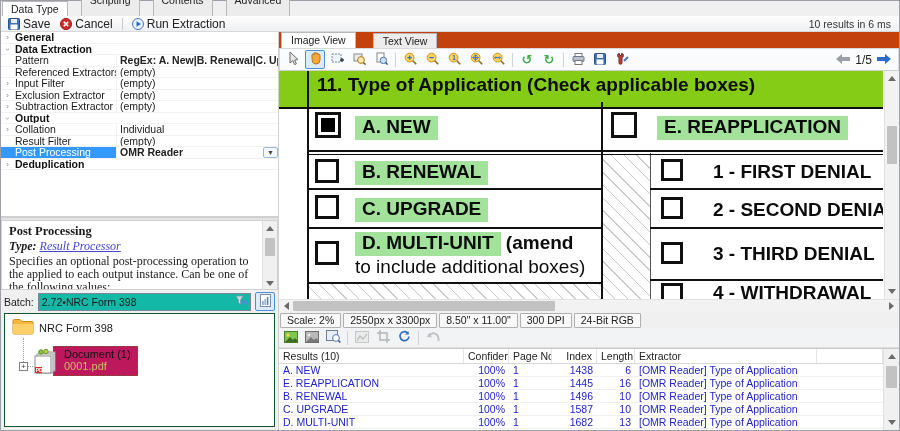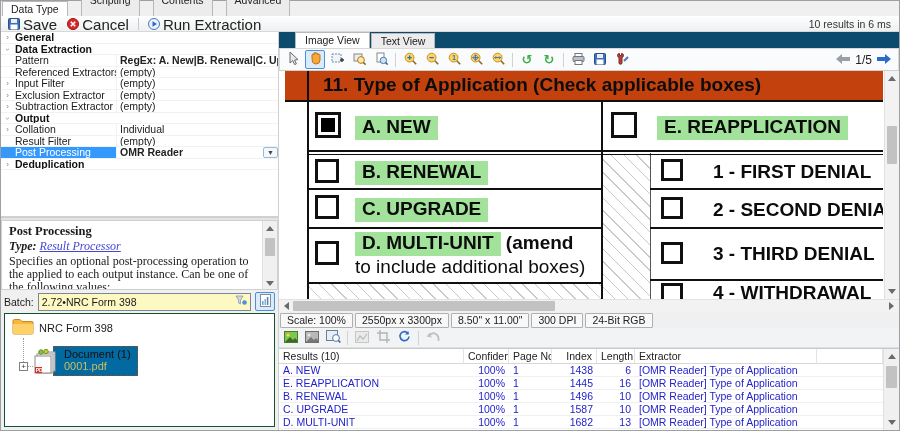--- a/index.html
+++ b/index.html
@@ -7,21 +7,21 @@
   body { font-family:"Liberation Sans","DejaVu Sans",sans-serif; font-size:11px; background:#f0f0f0; color:#1a1a1a; }
   .app { width:900px; height:431px; border:1px solid #9aa0a6; display:flex; flex-direction:column; background:#f0f0f0; position:relative; }
 
   
   .tabstrip { height:15px; display:flex; align-items:flex-end; background:#f0f0f0; padding-left:1px;gap:12px; }
   .tab { padding:1px 8px 1px 8px; font-size:10.5px; color:#222; border:1px solid #b8b8b8; border-bottom:none; background:#ececec; margin-right:1px; height:24px; line-height:12px; }
   .tab.active { background:#fff; font-weight:normal; height:15px; position:relative; z-index:2; }
 
   
   .toolbar { height:16px; background:linear-gradient(#fdfdfd,#eef0f2); border-top:1px solid #fff; border-bottom:1px solid #d8d8d8; display:flex; align-items:center; padding:0 4px; gap:4px; }
-  .tb-btn { display:flex; align-items:center; gap:3px; padding:0 3px; height:14px; font-size:15px; color:#222; }
+  .tb-btn { display:flex; align-items:center; gap:3px; padding:0 3px; height:14px; font-size:12px; color:#222; }
   .tb-sep { width:1px; height:12px; background:#c9c9c9; margin:0 2px; }
   .tb-right { margin-left:auto; font-size:10.5px; color:#333; padding-right:4px; }
   .icon-svg { display:block; }
 
   
   .main { flex:1; display:flex; min-height:0; }
   .left-panel { width:278px; display:flex; flex-direction:column; background:#f0f0f0; border-right:1px solid #d0d0d0; }
   .right-panel { flex:1; display:flex; flex-direction:column; min-width:0; }
 
   
@@ -48,52 +48,52 @@
   .hp-body { margin-top:1px; line-height:13px; }
   .vscroll { position:absolute; top:0; right:0; width:15px; background:#f0f0f0; border-left:1px solid #e0e0e0; }
   .vs-arrow { height:15px; display:flex; align-items:center; justify-content:center; }
   .vs-arrow svg { display:block; }
   .vs-thumb { position:absolute; left:2px; right:2px; background:#c2c2c2; border-radius:1px; }
   .helppanel .vscroll { height:70px; }
 
   
   .batchrow { height:23px; display:flex; align-items:center; padding:0 3px; gap:4px; background:#f0f0f0; }
   .batch-label { font-size:10.5px; }
-  .batch-field { flex:1; height:18px; background:#fef9c3; border:1px solid #7a869a; display:flex; align-items:center; padding:0 3px; font-size:10.5px; }
+  .batch-field { flex:1; height:18px; background:#14b8a6; border:1px solid #7a869a; display:flex; align-items:center; padding:0 3px; font-size:10.5px; }
   .batch-field .bf-text { flex:1; }
   .batch-btn { width:20px; height:19px; border:1px solid #4a90d9; background:#dbeafc; display:flex; align-items:center; justify-content:center; border-radius:2px; }
 
   
   .treepanel { flex:1; margin:0 3px 3px 3px; background:#fff; border:1px solid #14532d; position:relative; overflow:hidden; }
   .tree-root { position:absolute; left:7px; top:4px; display:flex; align-items:center; gap:5px; font-size:11px; }
   .tree-lines-v { position:absolute; left:18px; top:24px; height:28px; border-left:1px dotted #9a9a9a; }
   .tree-lines-h { position:absolute; left:18px; top:52px; width:10px; border-top:1px dotted #9a9a9a; }
   .expand-box { position:absolute; left:14px; top:48px; width:9px; height:9px; background:#fff; border:1px solid #808080; font-size:8px; line-height:7px; text-align:center; color:#333; }
   .tree-doc { position:absolute; left:28px; top:32px; display:flex; }
-  .doc-sel { margin-left:-6px; padding:1px 6px 2px 10px; background:#0369a1; border:1px dashed #7a5230; }
+  .doc-sel { margin-left:-6px; padding:1px 6px 2px 10px; background:#be185d; border:1px dashed #7a5230; }
   .doc-sel .dname { color:#111; font-size:11px; }
   .doc-sel .dfile { color:#cdbe5f; font-size:11px; }
 
   
-  .viewtabs { height:16px; display:flex; align-items:flex-end; background:#0c4a6e; padding-left:16px; }
+  .viewtabs { height:16px; display:flex; align-items:flex-end; background:#c2410c; padding-left:2px;gap:16px; }
   .vtab { padding:1px 9px; font-size:10.5px; border:1px solid #b8b8b8; border-bottom:none; background:#ececec; margin-right:1px; height:15px; line-height:13px; }
   .vtab.active { background:#fff; height:16px; }
 
   
   .imgtoolbar { height:23px; background:#fafbfc; border:1px solid #d8d8d8; border-bottom:1px solid #cfcfcf; display:flex; align-items:center; padding:0 3px; gap:2px; }
   .it-btn { width:20px; height:19px; display:flex; align-items:center; justify-content:center; border-radius:2px; }
   .it-btn.sel { border:1px solid #4a90d9; background:#dcebfb; }
   .it-sep { width:1px; height:14px; background:#d2d2d2; margin:0 2px; }
   .it-right { margin-left:auto; display:flex; align-items:center; gap:5px; padding-right:4px; font-size:12px; color:#222; }
   .rot { font-size:13px; font-weight:bold; color:#3fae49; line-height:13px; }
 
   
   .imagearea { height:228px; position:relative; background:#fff; overflow:hidden; }
   .docpage { position:absolute; left:0; top:0; width:604px; height:228px; background:#fff; overflow:hidden; }
-  .dhead { position:absolute; left:6px; top:0; width:604px; height:31px; background:#c2410c; border-bottom:2px solid #101010; }
+  .dhead { position:absolute; left:0; top:0; width:604px; height:38px; background:#84cc16; border-bottom:2px solid #101010; }
   .dhead span { position:absolute; left:38px; top:3px; font-size:19px; font-weight:bold; color:#0d0d0d; letter-spacing:0px; white-space:nowrap; }
   .dline { position:absolute; background:#101010; }
   .hatch { position:absolute; background:repeating-linear-gradient(45deg, #fff 0 8px, #c9c9c9 8px 9px); }
   .cbx { position:absolute; background:#fff; border:3px solid #101010; }
   .cbx .fill { position:absolute; inset:3px; background:#000; }
   .dlabel { position:absolute; font-size:19px; font-weight:bold; color:#0c0c0c; white-space:nowrap; }
   .glabel { background:#a2e29b; padding:0px 7px 2px 7px; }
   .plain { background:none; }
 
   
@@ -487,21 +487,21 @@
           </div>
         <div class="hs-thumb"></div>
         <div class="hs-arrow" style="right:1px;">
             <svg width="5" height="8" viewBox="0 0 5 8">
               <path d="M0 0 L0 8 L5 4 Z" fill="#6a6a6a"></path>
             </svg>
           </div>
       </div>
 
       <div class="statusbar">
-        <div class="seg">Scale: 100%</div>
+        <div class="seg">Scale: 2%</div>
         <div class="seg">2550px x 3300px</div>
         <div class="seg">8.50" x 11.00"</div>
         <div class="seg">300 DPI</div>
         <div class="seg">24-Bit RGB</div>
       </div>
 
       <div class="toolbar2">
         <div class="t2-btn">
             <span><svg width="14" height="12" viewBox="0 0 14 12">
                 <rect x="0.5" y="0.5" width="13" height="11" fill="#7ec850" stroke="#4a7a2a"></rect>

